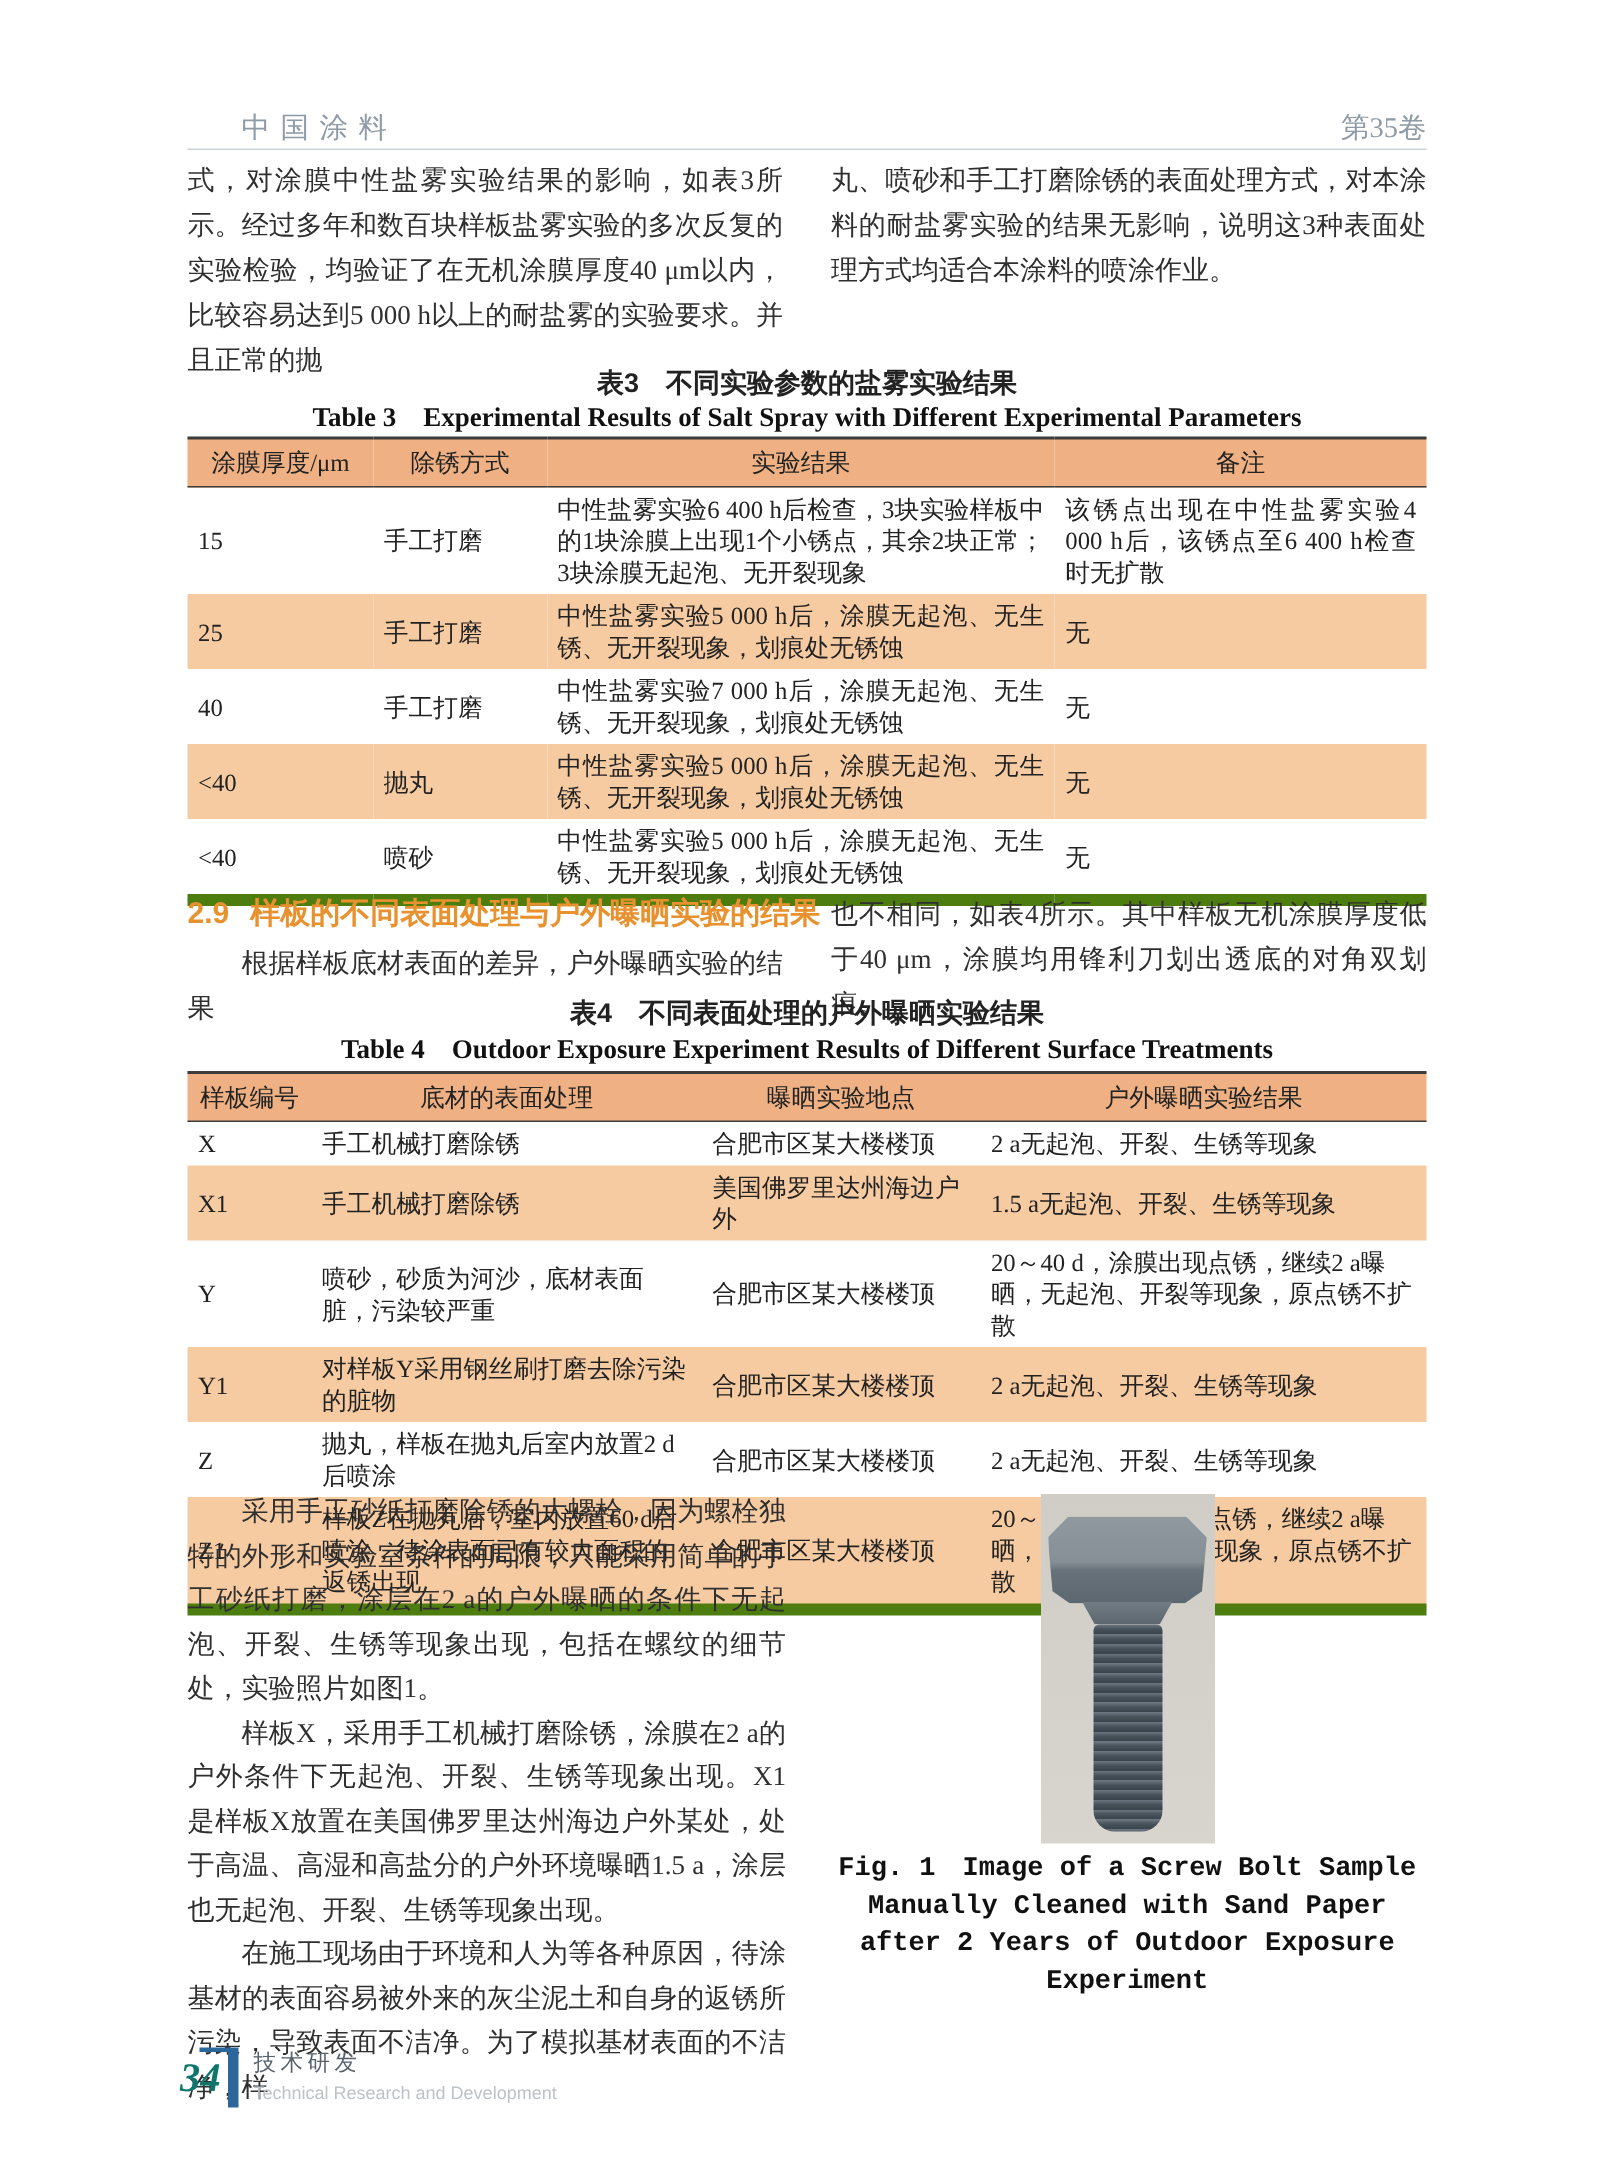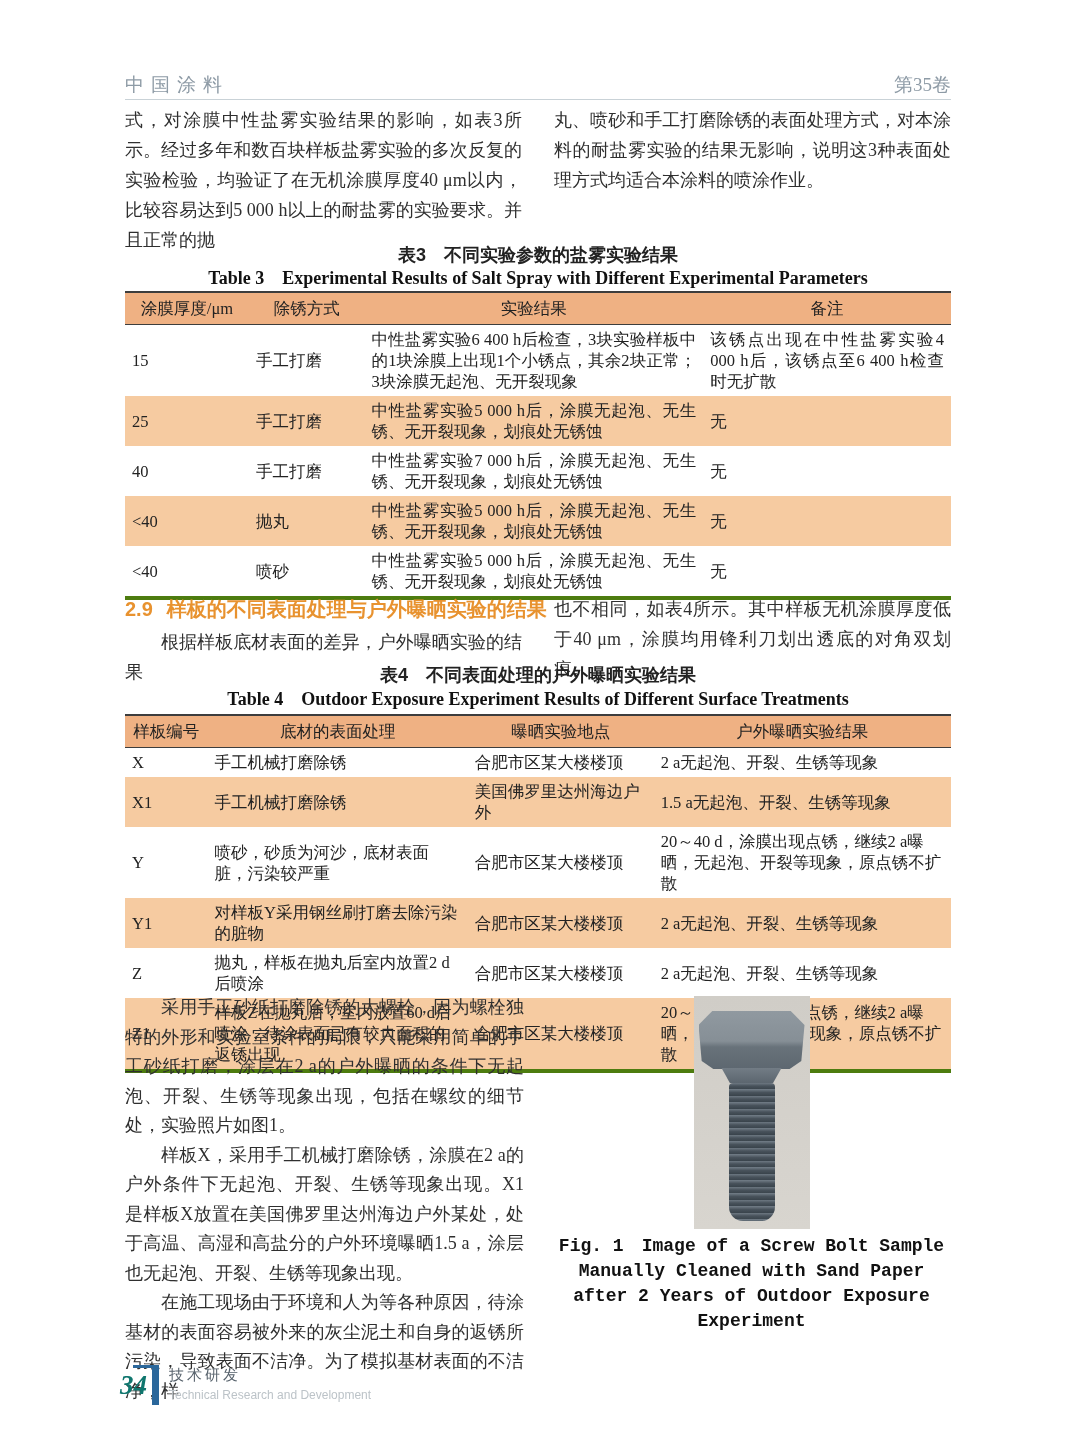--- a/index.html
+++ b/index.html
@@ -6,41 +6,41 @@
   body{
     width:1076px;height:1453px;position:relative;overflow:hidden;
     background:#ffffff;color:#2f2f2f;
     font-family:"Liberation Serif","DejaVu Serif",serif;
   }
   .abs{position:absolute;}
 
   
   .running-head{top:72px;left:125px;width:826px;display:flex;justify-content:space-between;
     font-size:19px;color:#8e9ba6;}
-  .running-head .jt{letter-spacing:7px;}
+  .running-head .jt{letter-spacing:7px;margin-left:36px;}
   .head-rule{top:99px;left:125px;width:826px;height:1px;background:#c9d2d7;}
 
   
   .cols{left:125px;width:826px;display:flex;justify-content:space-between;}
   .col{width:397px;margin:0;font-size:18px;line-height:30px;text-align:justify;}
   .indent{text-indent:2em;}
   p{margin:0;}
 
   .intro{top:105px;}
 
   
   .tbl-title-cn{left:125px;width:826px;text-align:center;font-weight:bold;font-size:18px;
     font-family:"Liberation Sans","DejaVu Sans",sans-serif;color:#222;}
   .tbl-title-en{left:125px;width:826px;text-align:center;font-weight:bold;font-size:18px;color:#111;}
   .t3cn{top:243px;} .t3en{top:266px;}
   .t4cn{top:663px;} .t4en{top:687px;}
 
   
   table.data-table{left:125px;width:826px;border-collapse:collapse;table-layout:fixed;
-    border-top:2px solid #3d3d3d;border-bottom:4px solid #4d7c0f;
+    border-top:2px solid #3d3d3d;border-bottom:8px solid #4d7c0f;
     font-size:16.5px;line-height:21px;color:#222;}
   table.t3{top:291px;} table.t4{top:714px;}
   .data-table th{background:#efb183;border-bottom:1.5px solid #3d3d3d;
     font-weight:normal;padding:5px 4px;text-align:center;}
   .data-table td{padding:4px 7px;vertical-align:middle;}
   .data-table tbody tr:nth-child(even){background:#f6cba1;}
   td.c{text-align:left;}
   td.j{text-align:justify;}
 
   

